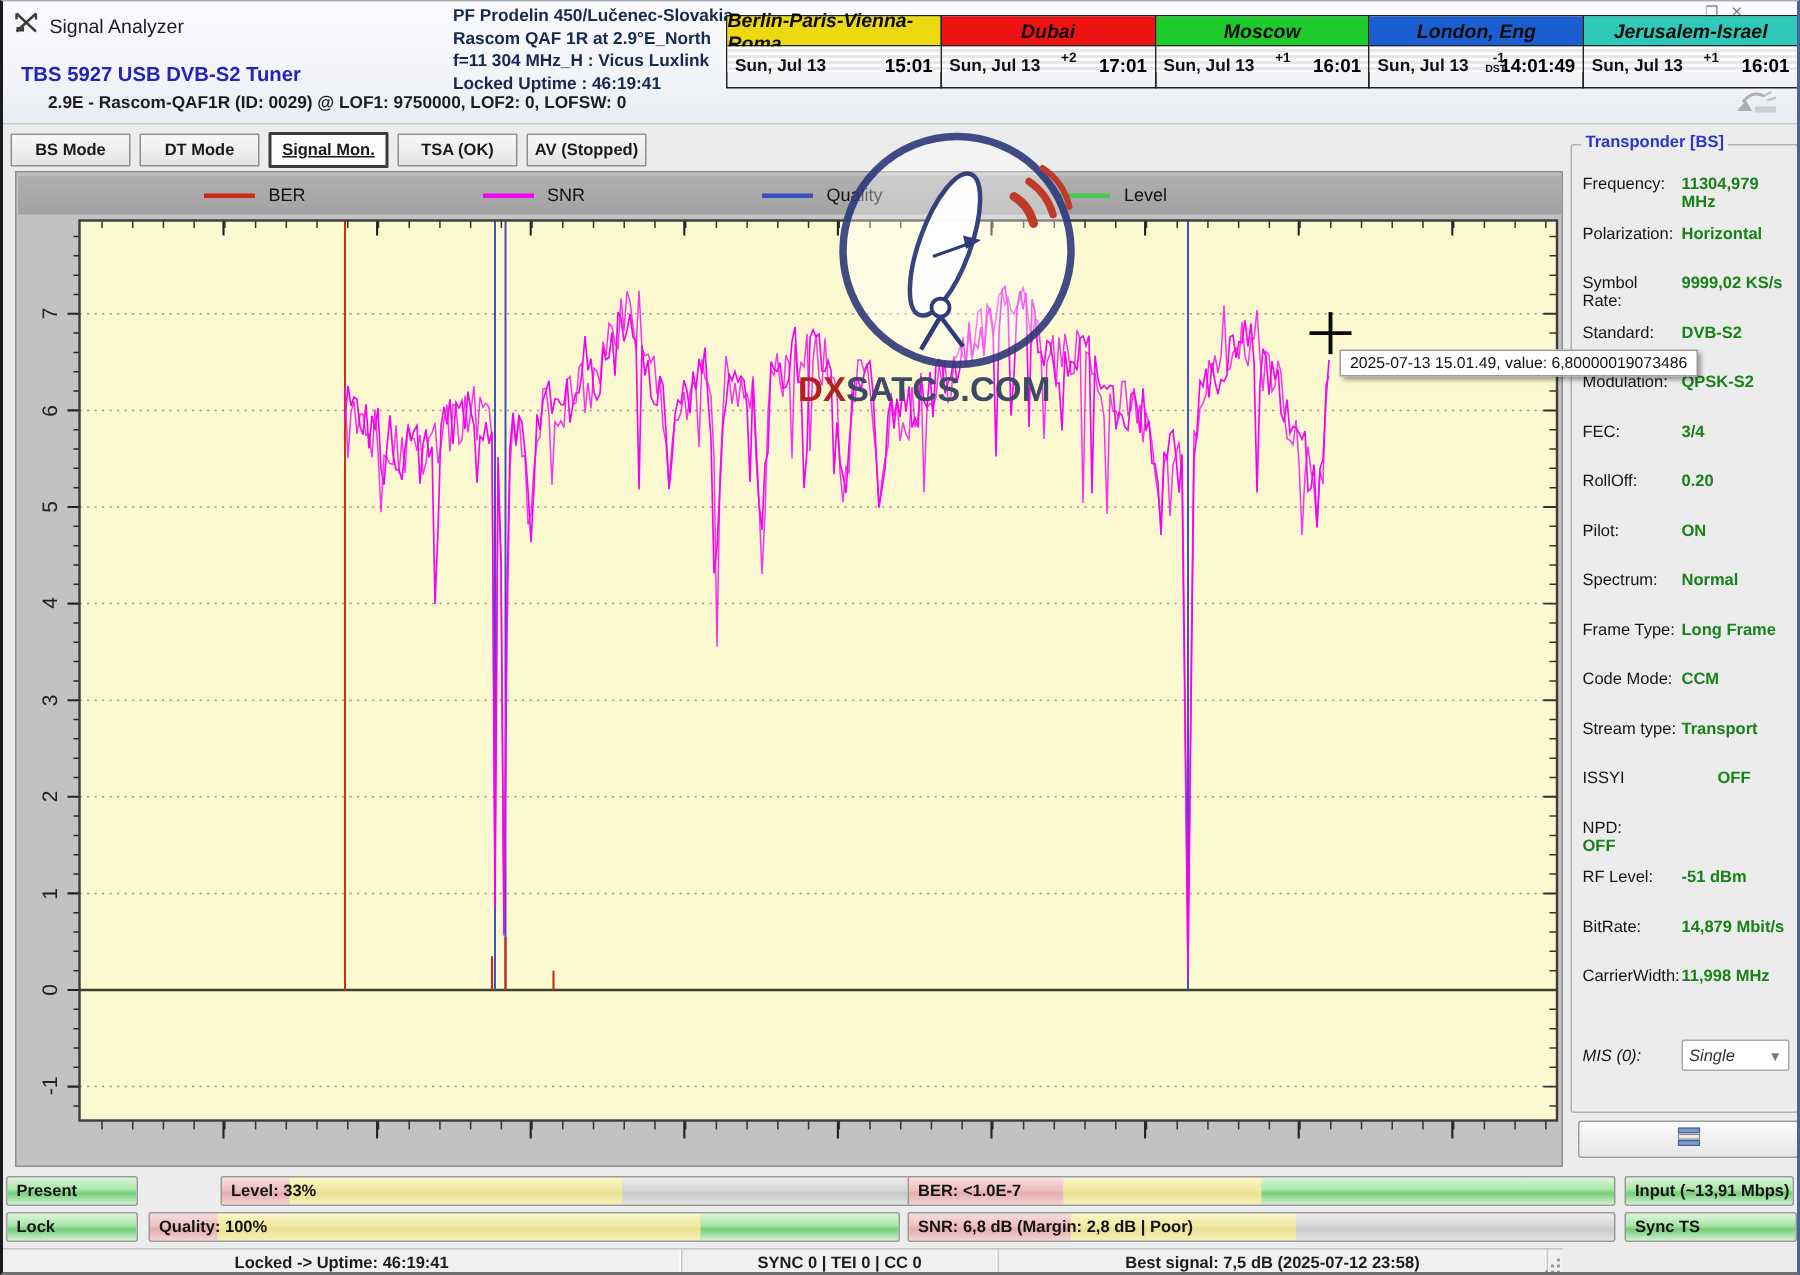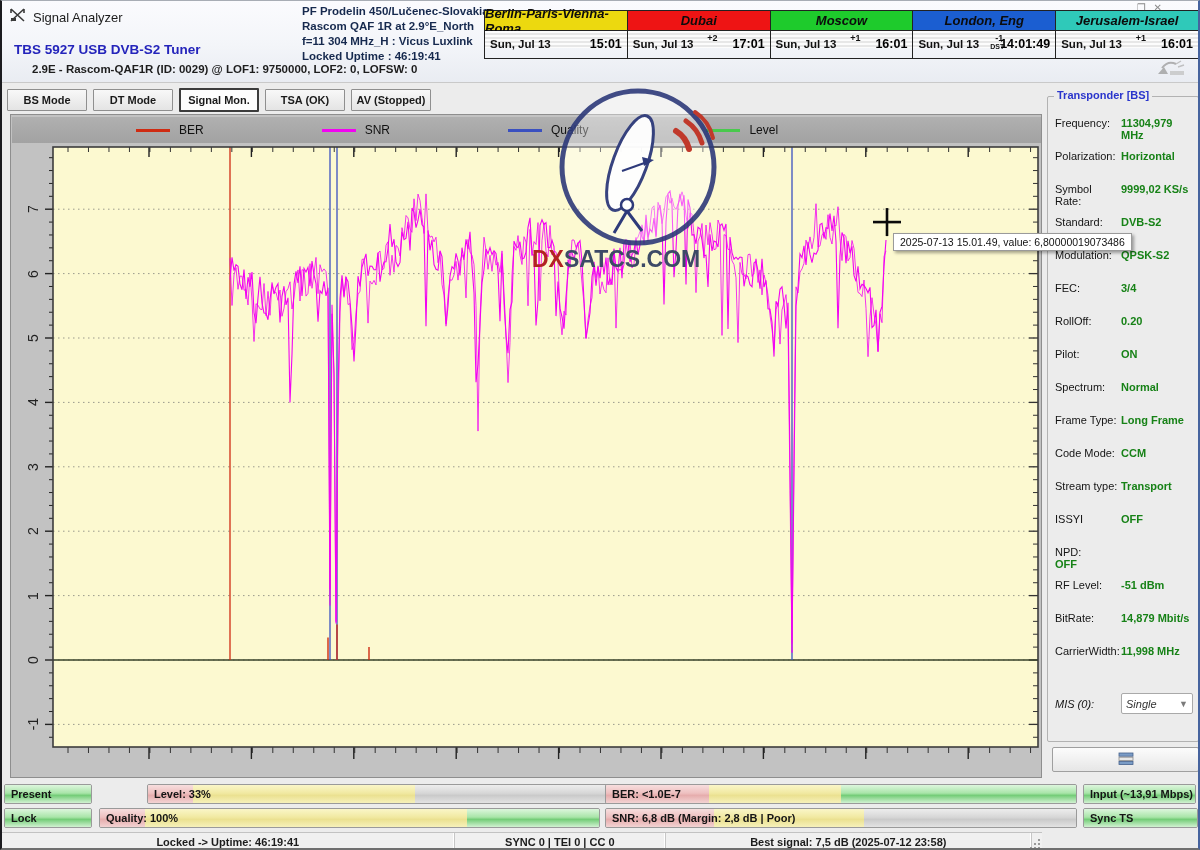--- a/index.html
+++ b/index.html
@@ -24,21 +24,21 @@
     background:repeating-linear-gradient(180deg,#fcfcfc 0 2px,#e7e7e7 2px 4px);}
   .clock-date{position:absolute;left:5px;top:7px;font-size:11.5px;font-weight:700;color:#111;}
   .clock-off{position:absolute;right:52px;top:2px;font-size:9px;font-weight:700;color:#111;}
   .clock-dst{position:absolute;right:51px;top:12px;font-size:7px;font-weight:700;color:#111;}
   .clock-time{position:absolute;right:5px;top:6px;font-size:12.5px;font-weight:700;color:#000;}
   .sat-glyph{position:absolute;left:1152px;top:57px;opacity:.75;}
   
   #toolbar{position:absolute;left:5px;top:88px;display:flex;gap:6px;align-items:flex-start;}
   .tbtn{width:80px;height:22px;font-size:11px;font-weight:700;color:#1a1a1a;
     background:linear-gradient(180deg,#f8f8f8,#e4e4e4);border:1px solid #8f8f8f;border-radius:1px;padding:0;cursor:default;}
-  .tbtn.active{background:#fdfdfd;border:2px solid #3c3c3c;height:24px;margin-top:-1px;}
+  .tbtn.active{background:#fdfdfd;border:2px solid #3c3c3c;height:24px;margin-top:-1px;text-decoration:underline;}
   
   #chart-panel{position:absolute;left:8px;top:113px;width:1032px;height:664px;background:#c2c2c2;border:1px solid #8e8e8e;}
   #legend{position:absolute;left:1px;top:2px;width:1029px;height:26px;background:linear-gradient(180deg,#b0b0b0,#a2a2a2);
     display:flex;align-items:center;padding-left:124px;gap:118px;z-index:3;}
   .leg-item{display:flex;align-items:center;gap:9px;}
   .leg-line{width:34px;height:3px;}
   .leg-label{font-size:12px;font-weight:400;color:#111;}
   #plot-svg{position:absolute;left:0;top:0;z-index:1;}
   #ylabels span{position:absolute;width:20px;height:20px;display:flex;align-items:center;justify-content:center;
     transform:rotate(-90deg);font-size:14px;color:#222;z-index:2;}
@@ -494,21 +494,21 @@
           <span class="tp-value">Long Frame</span>
         </div>
         <div class="tp-row" style="top: 350px;">
           <span class="tp-label">Code Mode:</span>
           <span class="tp-value">CCM</span>
         </div>
         <div class="tp-row" style="top: 383px;">
           <span class="tp-label">Stream type:</span>
           <span class="tp-value">Transport</span>
         </div>
-        <div class="tp-row" style="top: 416px;">
+        <div class="tp-row" style="top: 416px; gap: 24px;">
           <span class="tp-label">ISSYI</span>
           <span class="tp-value">OFF</span>
         </div>
         <div class="tp-row" style="top: 449px; flex-direction: column;">
           <span class="tp-label">NPD:</span>
           <span class="tp-value">OFF</span>
         </div>
         <div class="tp-row" style="top: 482px;">
           <span class="tp-label">RF Level:</span>
           <span class="tp-value">-51 dBm</span>

